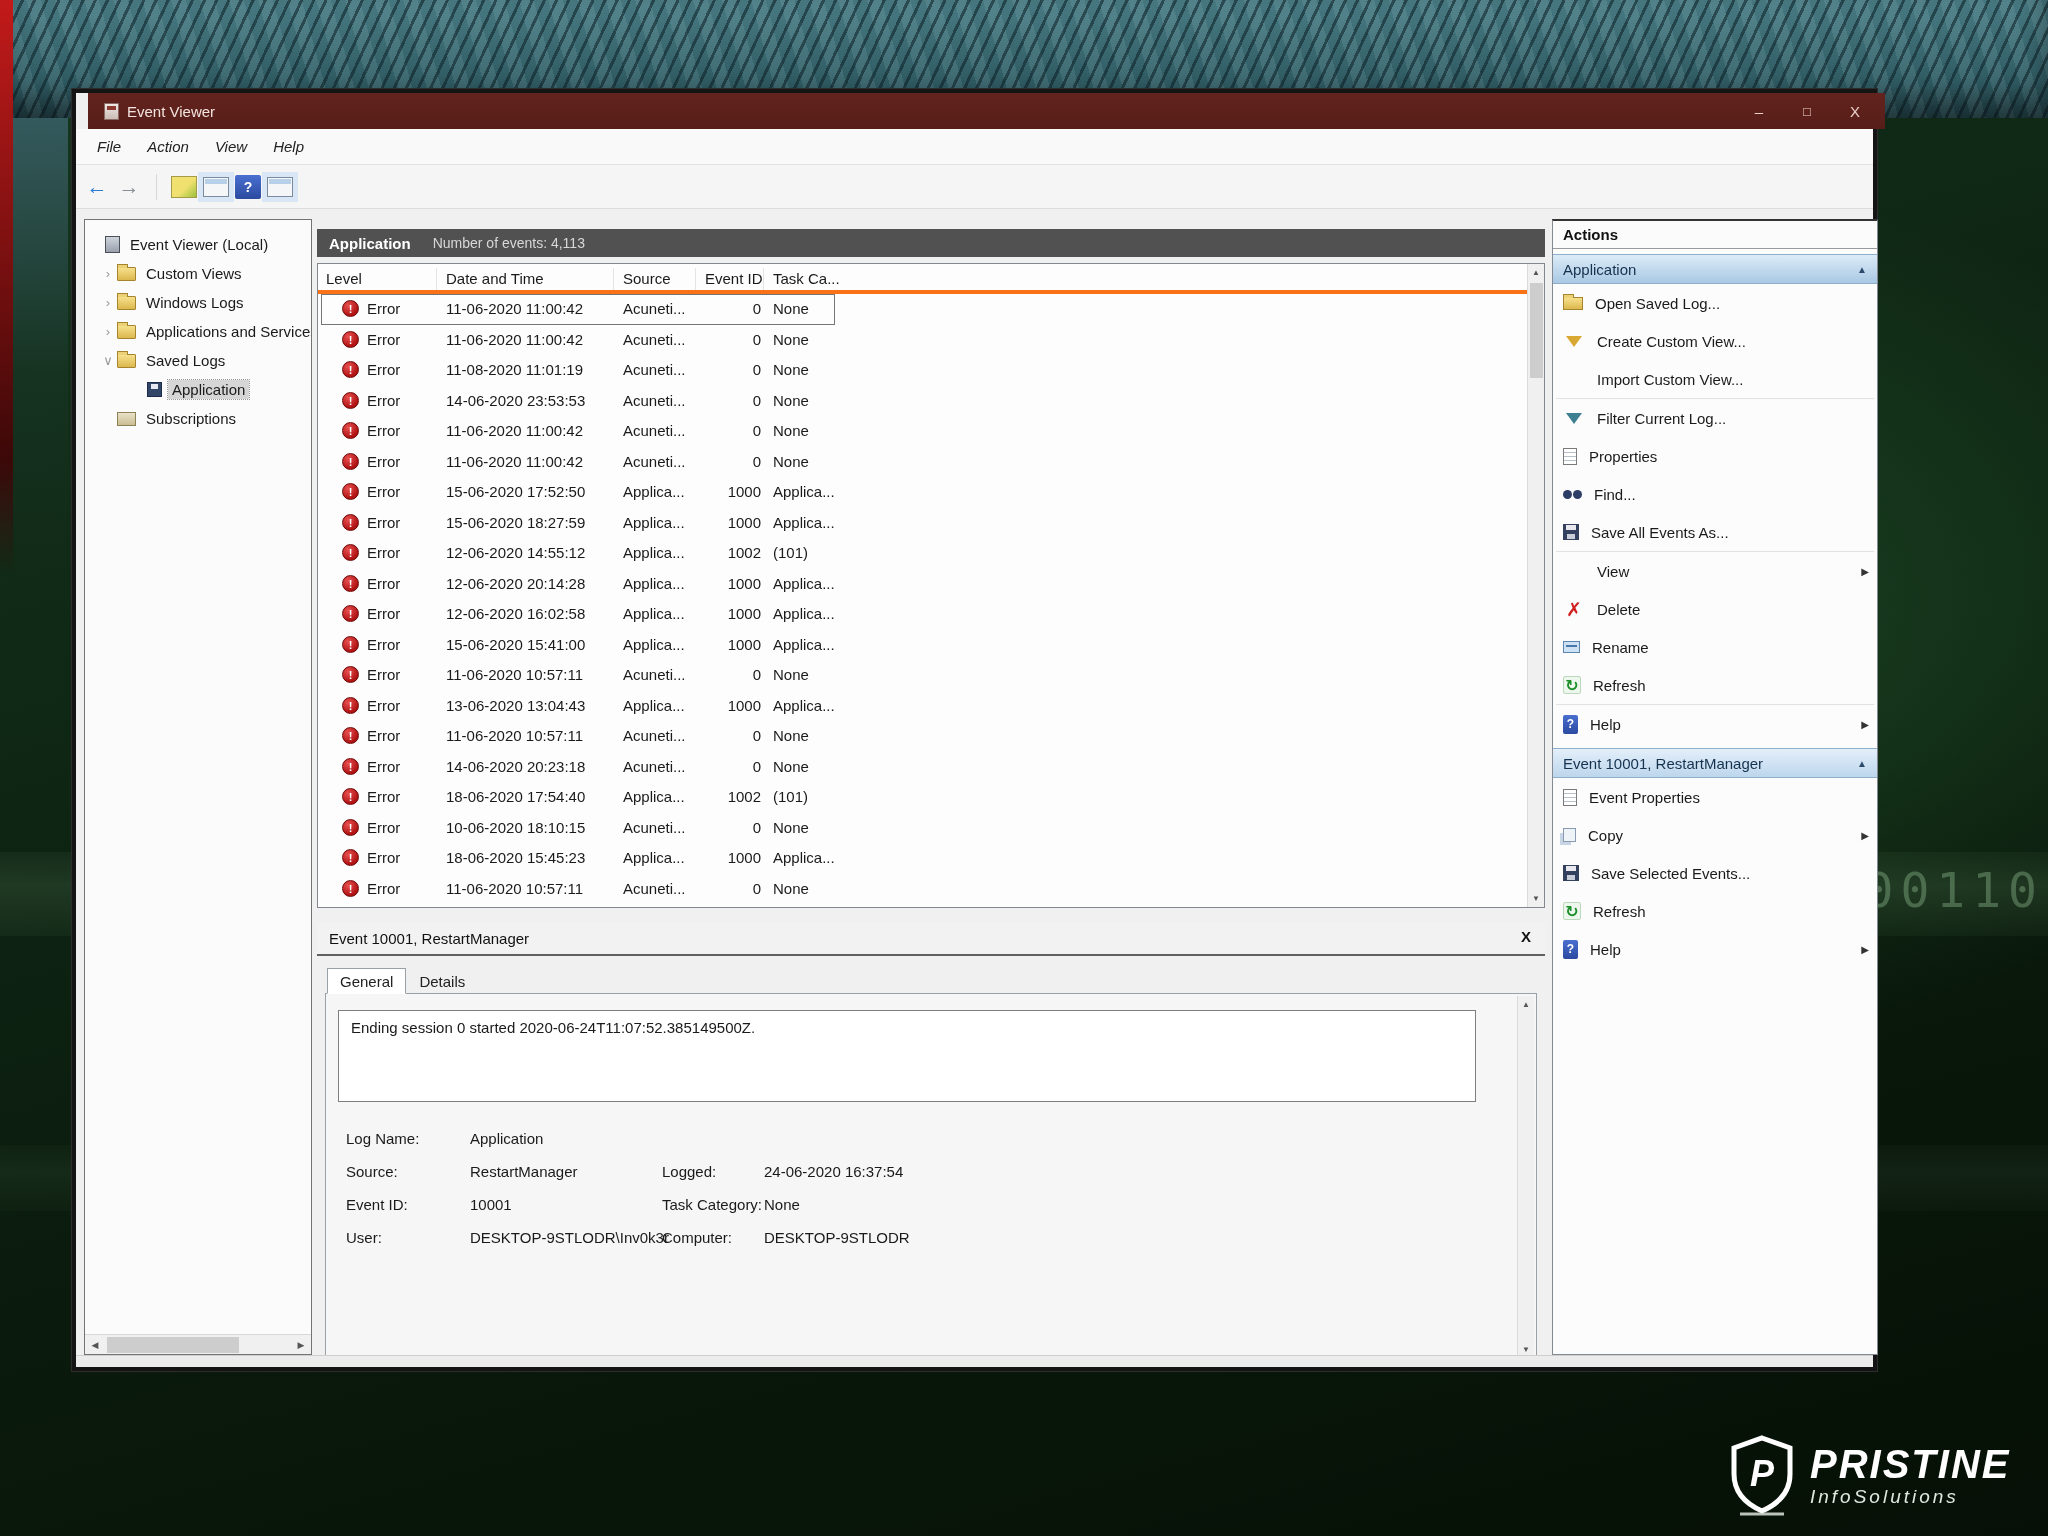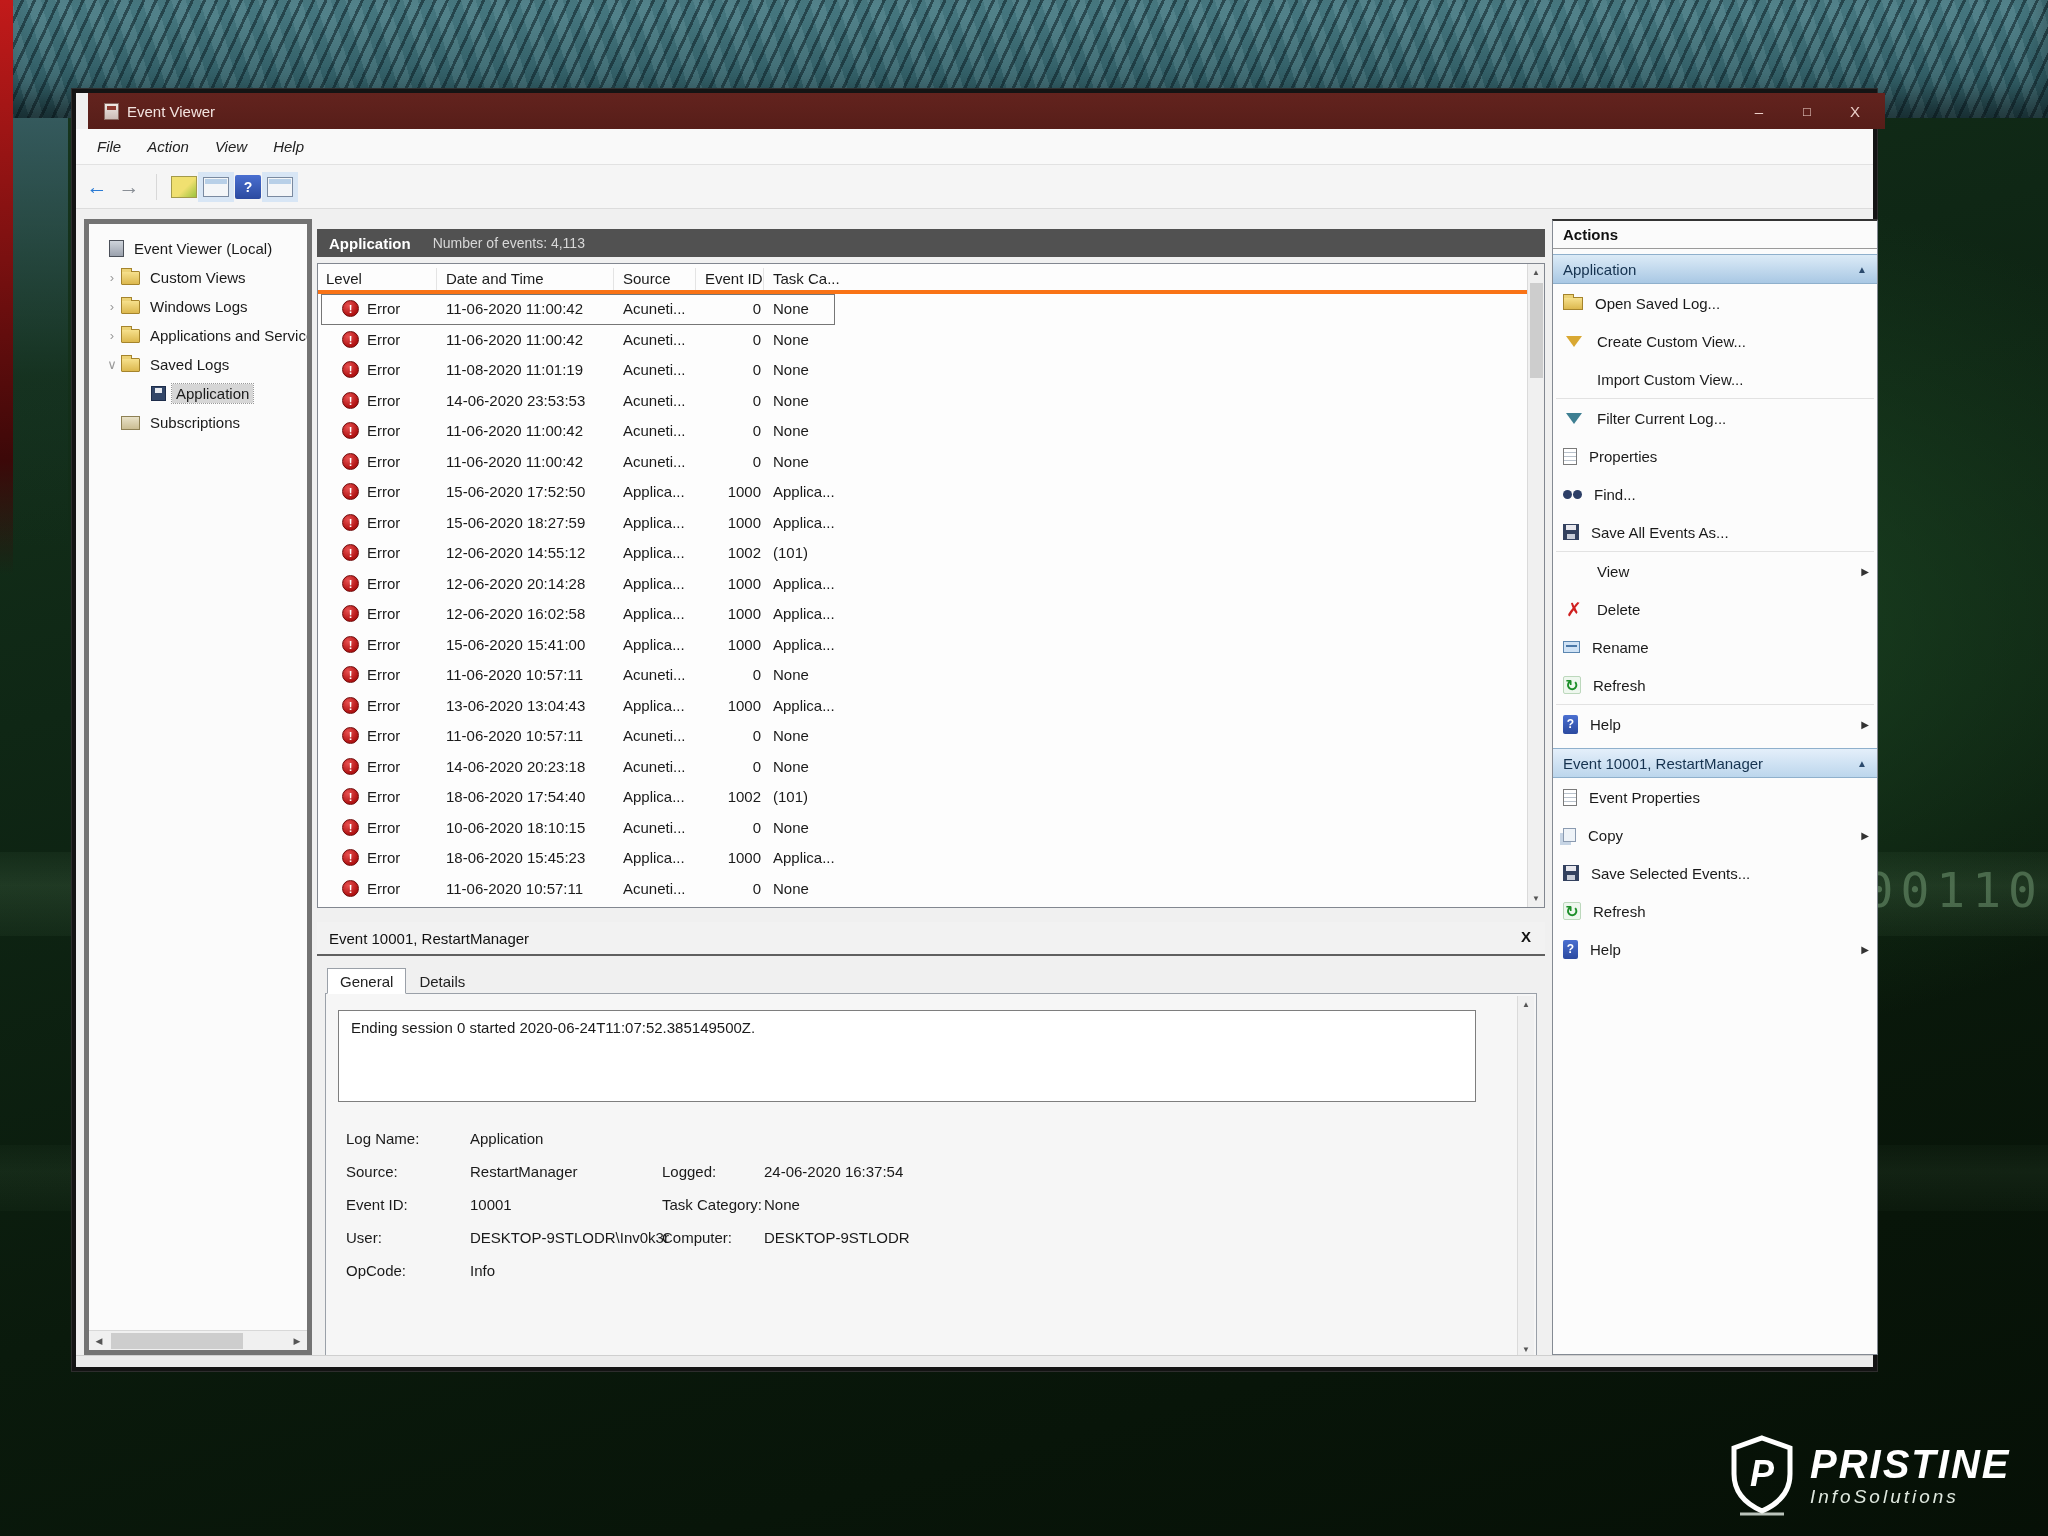--- a/index.html
+++ b/index.html
@@ -49,21 +49,21 @@
   .tb-forward{color:#8a8f96;font-weight:bold;}
   .tb-export-log{width:20px;height:22px;background:linear-gradient(135deg,#f0e070 55%,#9cc23c);border:1px solid #a39a4a;}
   .tb-properties-window,.tb-console-window{width:22px;height:20px;background:#f4f6f8;border:1px solid #7a8aa0;position:relative;}
   .tb-properties-window::before,.tb-console-window::before{content:"";position:absolute;left:1px;right:1px;top:1px;height:5px;background:#b8d0e8;}
   .tbtn.active{outline:5px solid #d8e6f5;outline-offset:0;}
   .tb-help{width:18px;height:24px;background:linear-gradient(180deg,#4a6fd0,#2b4aa0);color:#fff;font-size:14px;font-weight:bold;border-radius:2px;}
   .tsep{width:1px;height:26px;background:#d8d8d8;margin:0 8px;}
   .main{position:absolute;left:0;top:116px;width:100%;height:1154px;background:#f0f0f0;}
   .statusstrip{position:absolute;left:0;bottom:0;width:100%;height:12px;background:#ececec;border-top:1px solid #cfcfcf;}
   
-  .tree-panel{position:absolute;left:8px;top:10px;width:228px;height:1136px;background:#fbfbfb;border:5px solid #737373;overflow:hidden;}
+  .tree-panel{position:absolute;left:8px;top:10px;width:228px;height:1136px;background:#fbfbfb;border:1px solid #737373;overflow:hidden;}
   .tree-items{padding-top:10px;}
   .tree-item{display:flex;align-items:center;height:29px;white-space:nowrap;}
   .lvl0{padding-left:4px;}.lvl1{padding-left:16px;}.lvl2{padding-left:46px;}
   .expander{width:14px;flex:none;font-size:13px;color:#9a9a9a;text-align:center;}
   .ticon{width:19px;height:14px;flex:none;position:relative;margin:0 6px 0 2px;}
   .ticon[class*="folder"]{background:linear-gradient(#f6e08c,#dcb84e);border:1px solid #a5842c;border-radius:1px;}
   .ticon[class*="folder"]::before{content:"";position:absolute;top:-4px;left:-1px;width:9px;height:3px;background:#ecd276;border:1px solid #a5842c;border-bottom:none;}
   .ticon.event-viewer-icon{width:15px;height:17px;background:linear-gradient(#cfd4db,#9aa1ad);border:1px solid #4a4f58;}
   .ticon.saved-log-icon{width:15px;height:15px;background:#324668;border:1px solid #1d2c4a;}
   .ticon.saved-log-icon::before{content:"";position:absolute;left:3px;top:1px;right:3px;height:5px;background:#e6e9ef;}
@@ -436,26 +436,20 @@
                   <span class="fv">10001</span>
                   <span class="fl2">Task Category:</span>
                   <span class="fv2">None</span>
                 </div>
                 <div class="field-row">
                   <span class="fl">User:</span>
                   <span class="fv">DESKTOP-9STLODR\Inv0k3r</span>
                   <span class="fl2">Computer:</span>
                   <span class="fv2">DESKTOP-9STLODR</span>
                 </div>
-                <div class="field-row">
-                  <span class="fl">OpCode:</span>
-                  <span class="fv">Info</span>
-                  <span class="fl2"></span>
-                  <span class="fv2"></span>
-                </div>
               </div>
             <div class="vscroll d">
               <span class="up">▲</span>
               <span class="down">▼</span>
             </div>
           </div>
         </div>
       </div>
 
       <div class="actions">

